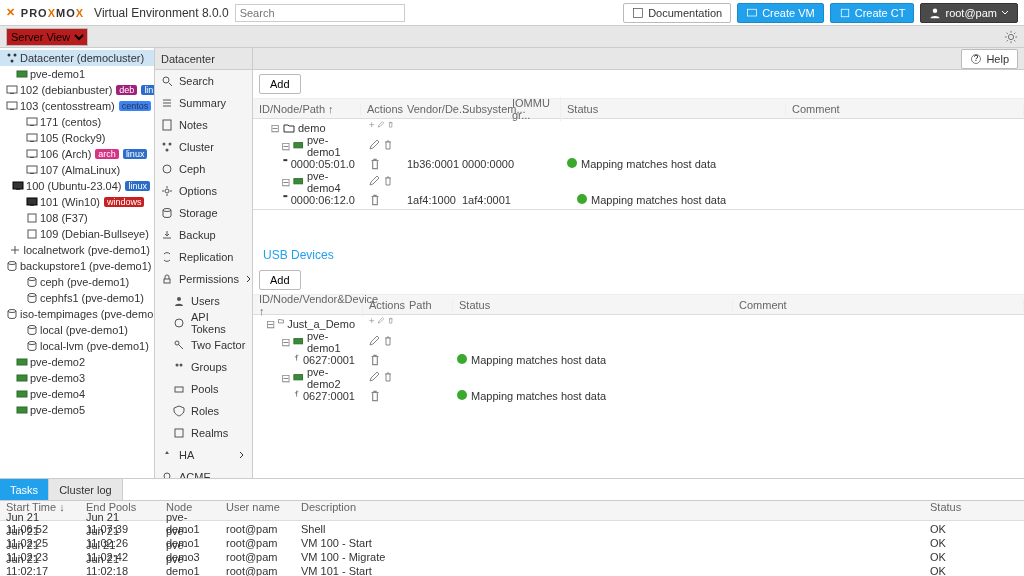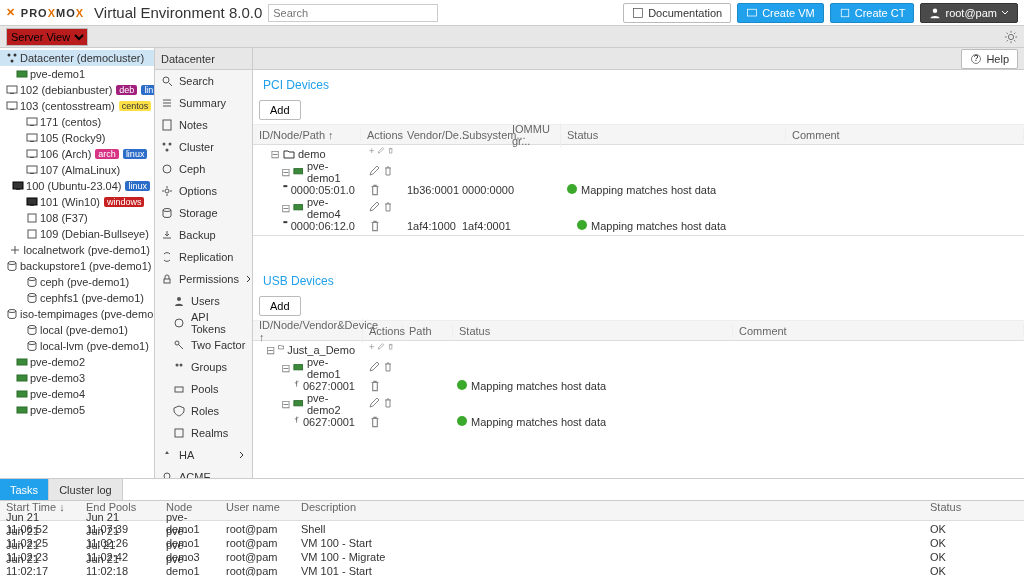--- a/index.html
+++ b/index.html
@@ -1,39 +1,39 @@
 <!DOCTYPE html>
 <html><head>
 <meta charset="utf-8">
 <style>
 * { margin:0; padding:0; box-sizing:border-box; font-family:"Segoe UI",Arial,sans-serif; font-size:11px; }
 body { background:#f5f5f5; width:1024px; height:576px; overflow:hidden; position:relative; color:#333;}
 .topbar { height:26px; background:#fff; border-bottom:1px solid #ccc; display:flex; align-items:center; padding:0 6px; gap:6px;}
 .logo { display:flex; align-items:center; font-weight:bold; letter-spacing:1px; font-size:13px;}
 .logo .x{color:#e57000;}
 .logo .txt{color:#333;}
-.ve { color:#333; font-size:15px; margin-left:4px;}
+.ve { color:#333; font-size:12px; margin-left:4px;}
 .searchbox { height:18px; width:170px; border:1px solid #ccc; padding:0 4px; font-size:11px;}
 .topbar .spacer{flex:1;}
 .btn { height:20px; padding:0 8px; border:1px solid #bbb; background:#fff; display:inline-flex; align-items:center; gap:4px; cursor:pointer; border-radius:2px;}
 .btn.blue{background:#21a0eb; border-color:#1b8ac7; color:#fff;}
 .btn.dark{background:#4a4a4a; border-color:#333; color:#fff;}
 .ico{width:12px; height:12px; display:inline-block;}
 .svhdr{height:22px; background:#e7e7e7; border-bottom:1px solid #ccc; display:flex; align-items:center; padding:0 6px; justify-content:space-between;}
 .svhdr select{height:18px; font-size:11px; border:1px solid #bbb; background:#b91c1c;}
 .gear{width:14px; height:14px; color:#666; cursor:pointer;}
 .main{position:absolute; top:48px; bottom:98px; left:0; right:0; display:flex;}
 .leftpanel{width:155px; background:#fff; border-right:1px solid #ccc; overflow:auto;}
 .tree{padding:2px 0;}
 .trow{display:flex; align-items:center; height:16px; padding:0 4px; white-space:nowrap; gap:2px; cursor:pointer;}
 .trow.sel{background:#cde4f5;}
 .ind{display:inline-block;}
 .trow .tico{width:12px; height:12px; flex-shrink:0;}
 .tag{font-size:9px; padding:0 3px; border-radius:2px; margin-left:2px; color:#fff;}
-.t-deb{background:#a0207c;}.t-linux{background:#2b6dc9;}.t-centos{background:#fde047; color:#333;}.t-arch{background:#d63384;text-align:center;}.t-win{background:#c72020;}
+.t-deb{background:#a0207c;}.t-linux{background:#2b6dc9;}.t-centos{background:#3b82f6; color:#333;}.t-arch{background:#d63384;text-align:center;}.t-win{background:#c72020;}
 .midmenu{width:98px; background:#f5f5f5; border-right:1px solid #ccc; overflow:auto;}
 .midhdr{height:22px; background:#e7e7e7; border-bottom:1px solid #ccc; padding:0 6px; display:flex; align-items:center; font-weight:normal;}
 .mitem{height:22px; display:flex; align-items:center; padding:0 6px; gap:6px; cursor:pointer;}
 .mitem.sub{padding-left:18px;}
 .mitem .mico{width:12px; height:12px; flex-shrink:0; color:#555;}
 .content{flex:1; background:#fff; overflow:auto; position:relative;}
 .chead{height:22px; background:#e7e7e7; border-bottom:1px solid #ccc; display:flex; align-items:center; justify-content:flex-end; padding:0 6px;}
 .section{border-bottom:1px solid #ddd;}
 .sectitle{color:#21a0eb; font-size:12px; padding:8px 10px 4px;}
 .toolbar{padding:4px 6px; border-bottom:1px solid #eee;}
@@ -524,21 +524,20 @@
       <div class="btn">
           <svg class="ico" viewBox="0 0 16 16">
             <circle cx="8" cy="8" r="6" fill="none" stroke="#555"></circle>
             <text x="8" y="11" text-anchor="middle" font-size="8">?</text>
           </svg>
           <span>Help</span>
         </div>
     </div>
 
     <div class="section">
-      <div class="sectitle">PCI Devices</div>
       <div class="toolbar"><button class="addbtn">Add</button></div>
       <div class="gridhdr">
         <div class="col" style="width:108px">ID/Node/Path ↑</div>
         <div class="col" style="width:40px">Actions</div>
         <div class="col" style="width:55px">Vendor/De...</div>
         <div class="col" style="width:50px">Subsystem...</div>
         <div class="col" style="width:55px">IOMMU gr...</div>
         <div class="col" style="width:225px">Status</div>
         <div class="col" style="flex:1">Comment</div>
       </div>

